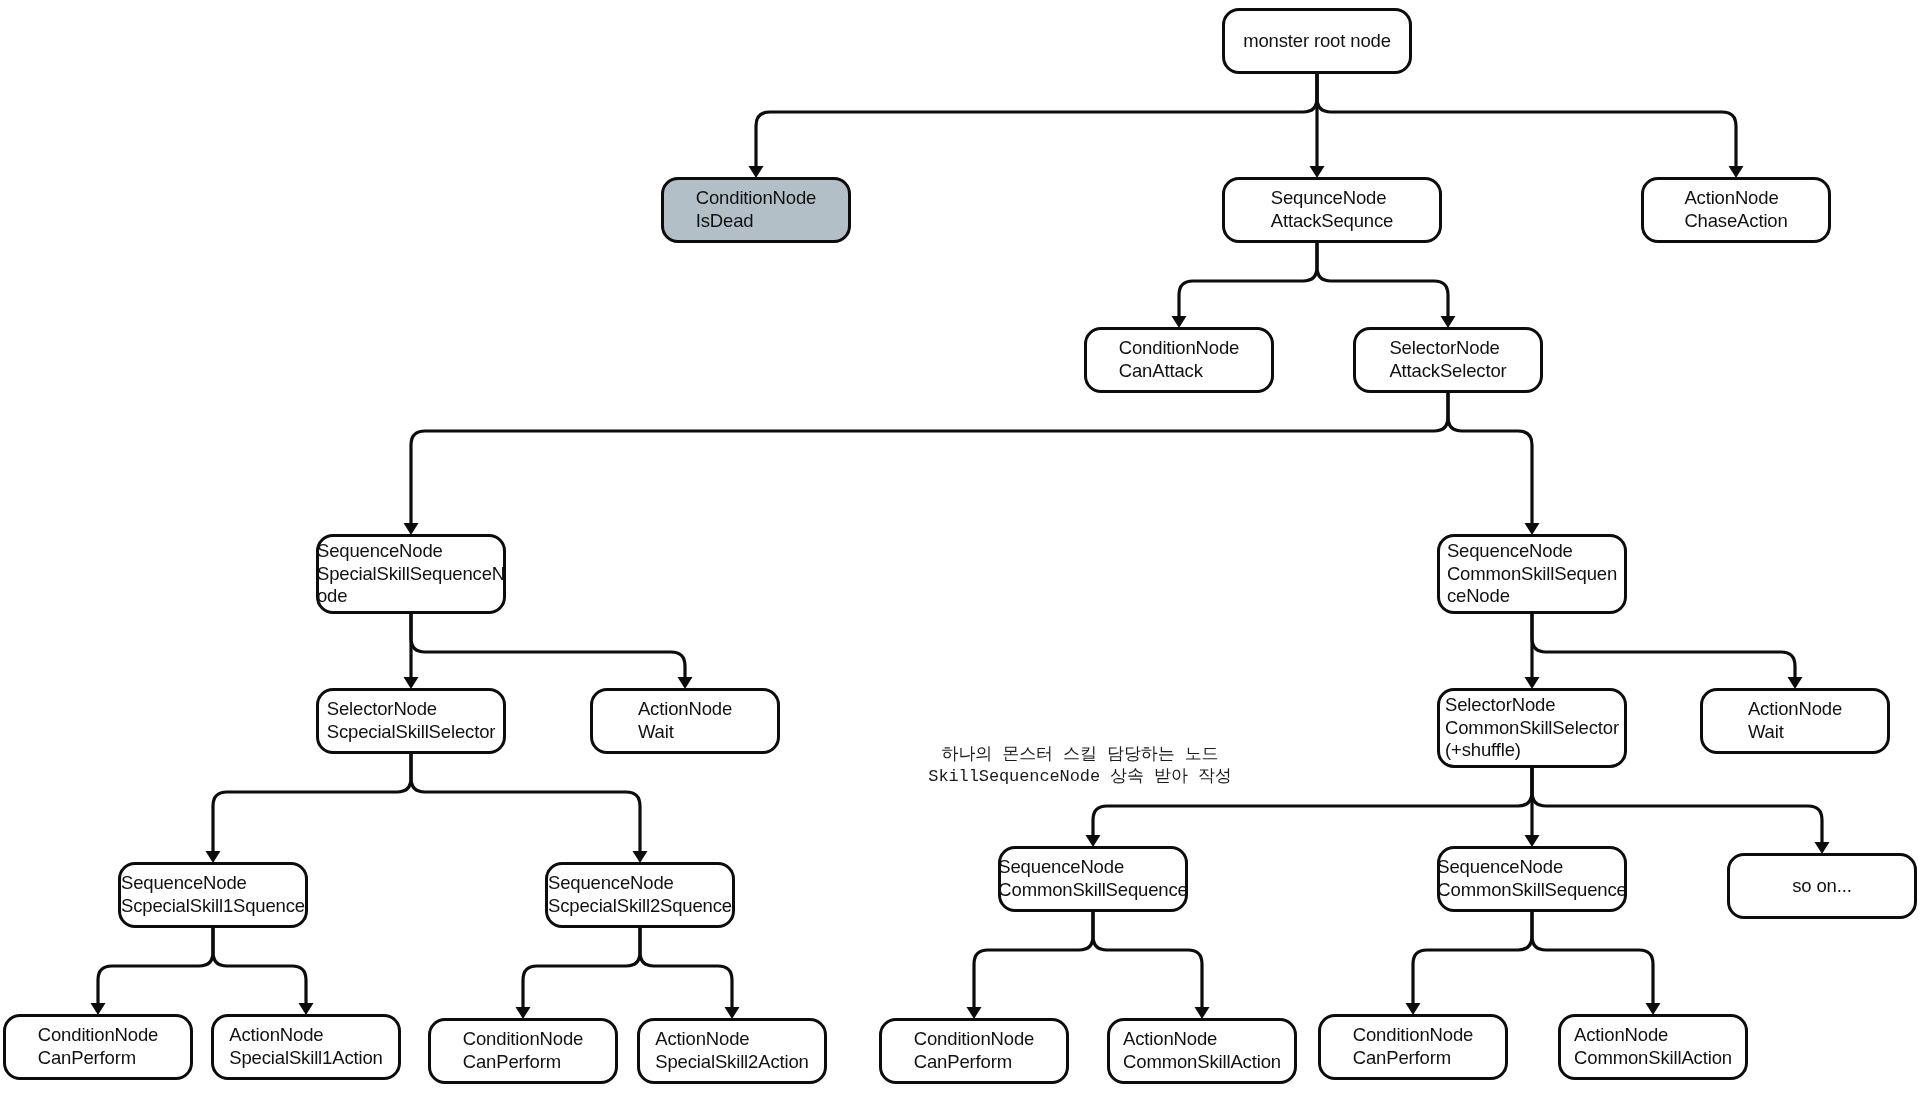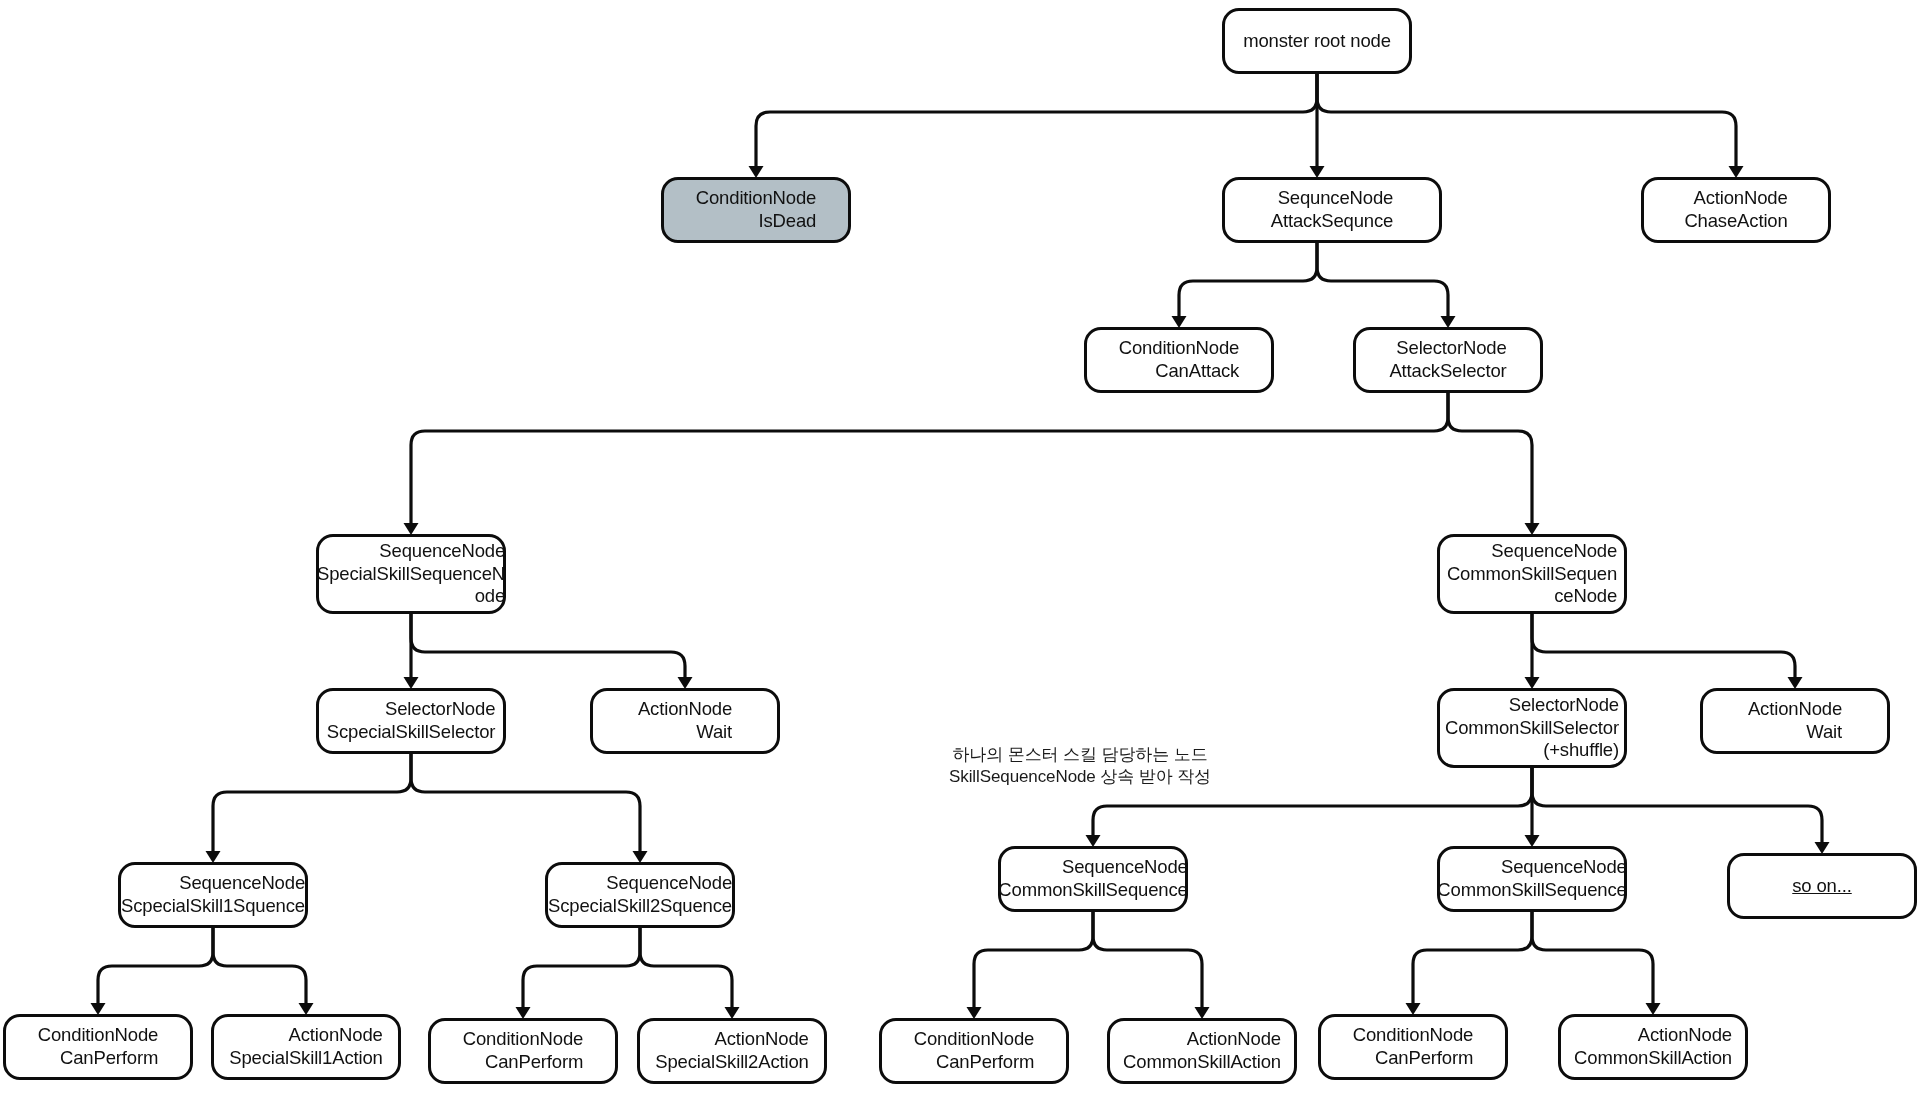--- a/index.html
+++ b/index.html
@@ -27,39 +27,40 @@
   }
   .node {
     position: absolute;
     box-sizing: border-box;
     border: 3.2px solid #0c0c0c;
     border-radius: 17px;
     background: #ffffff;
     display: flex;
     align-items: center;
     justify-content: center;
-    text-align: right;
+    text-align: left;
     color: #111111;
     font-size: 18.5px;
     line-height: 1.24;
     letter-spacing: -0.15px;
     white-space: pre-line;
     padding: 2px 14px;
   }
   .node.filled {
     background: #b3bfc6;
   }
   .note {
     position: absolute;
     color: #1a1a1a;
     font-size: 17px;
     line-height: 1.32;
     text-align: center;
     white-space: pre-line;
     letter-spacing: -0.1px;
+    font-family: Liberation Mono, monospace;
   }
 </style>
 </head>
 <body>
 
 <div id="canvas">
   <svg id="edge-layer" viewBox="0 0 1923 1102" preserveAspectRatio="none" aria-hidden="true">
       <path d="M 1317 74 L 1317 98 Q 1317 112 1303 112 L 770 112 Q 756 112 756 126 L 756 166" fill="none" stroke="#0c0c0c" stroke-width="3.2" stroke-linecap="butt" stroke-linejoin="round"></path>
       <polygon points="748.5,166 763.5,166 756,178" fill="#0c0c0c"></polygon>
       <path d="M 1317 74 L 1317 166" fill="none" stroke="#0c0c0c" stroke-width="3.2" stroke-linecap="butt" stroke-linejoin="round"></path>
@@ -137,21 +138,21 @@
       <div class="node" style="left: 1700px; top: 688px; width: 190px; height: 66px;">ActionNode
 Wait</div>
       <div class="node" style="left: 118px; top: 862px; width: 190px; height: 66px;">SequenceNode
 ScpecialSkill1Squence</div>
       <div class="node" style="left: 545px; top: 862px; width: 190px; height: 66px;">SequenceNode
 ScpecialSkill2Squence</div>
       <div class="node" style="left: 998px; top: 846px; width: 190px; height: 66px;">SequenceNode
 CommonSkillSequence</div>
       <div class="node" style="left: 1437px; top: 846px; width: 190px; height: 66px;">SequenceNode
 CommonSkillSequence</div>
-      <div class="node" style="left: 1727px; top: 853px; width: 190px; height: 66px; text-decoration: underline;">so on...</div>
+      <div class="node" style="left: 1727px; top: 853px; width: 190px; height: 66px;">so on...</div>
       <div class="node" style="left: 3px; top: 1014px; width: 190px; height: 66px;">ConditionNode
 CanPerform</div>
       <div class="node" style="left: 211px; top: 1014px; width: 190px; height: 66px;">ActionNode
 SpecialSkill1Action</div>
       <div class="node" style="left: 428px; top: 1018px; width: 190px; height: 66px;">ConditionNode
 CanPerform</div>
       <div class="node" style="left: 637px; top: 1018px; width: 190px; height: 66px;">ActionNode
 SpecialSkill2Action</div>
       <div class="node" style="left: 879px; top: 1018px; width: 190px; height: 66px;">ConditionNode
 CanPerform</div>

